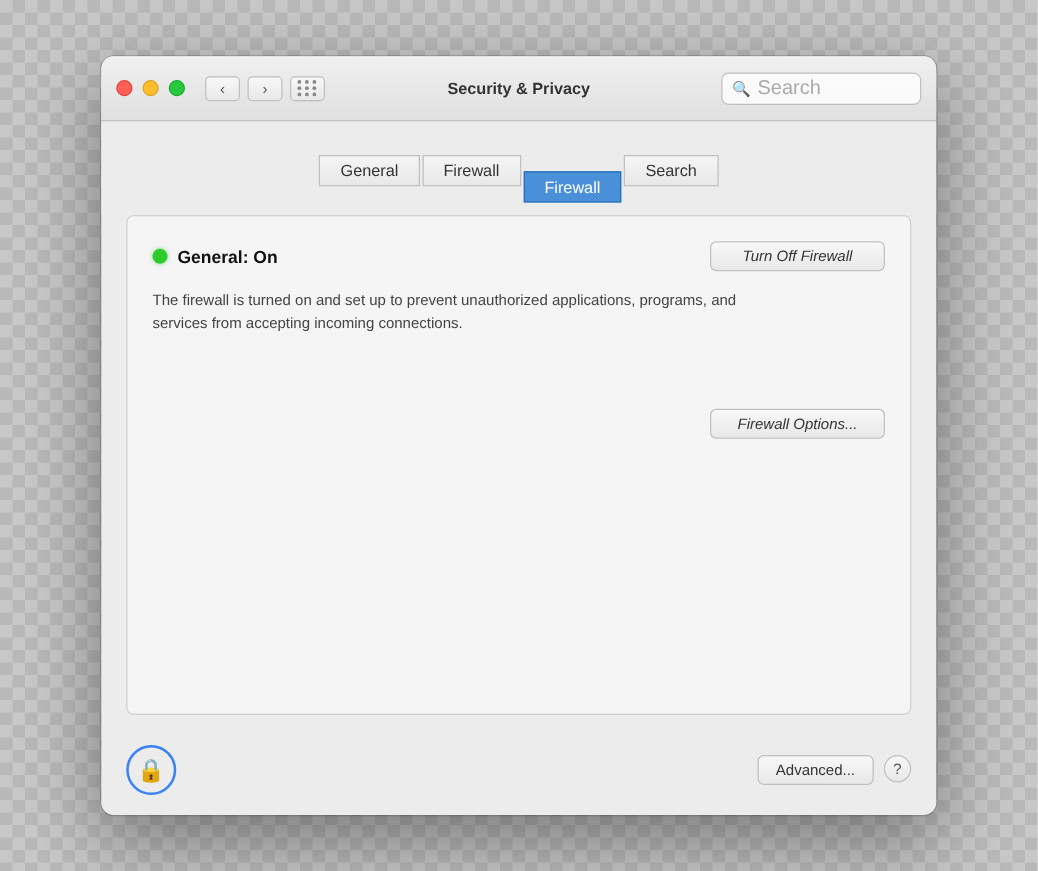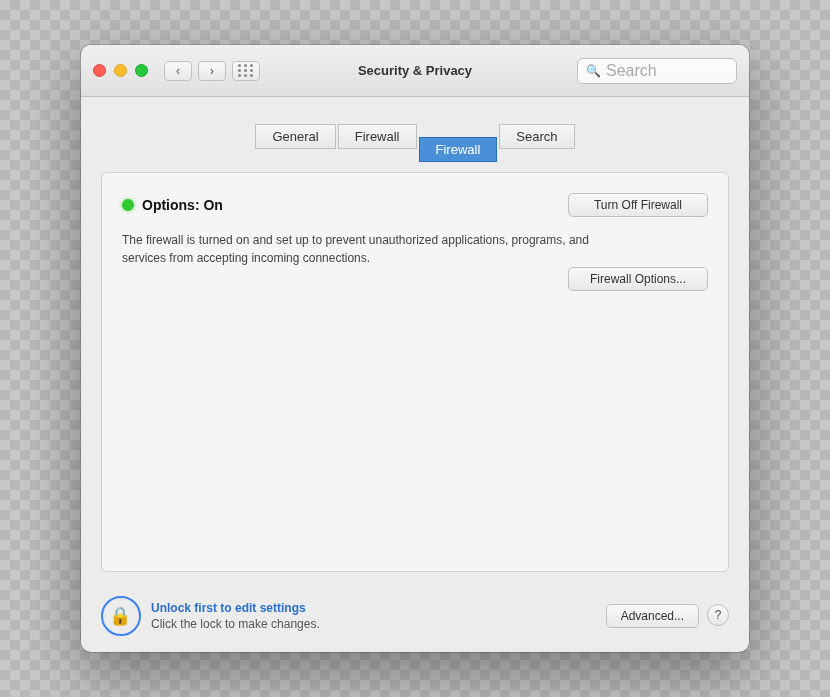--- a/index.html
+++ b/index.html
@@ -211,26 +211,28 @@
     .action-btn {
       padding: 4px 14px;
       font-size: 12px;
       background: linear-gradient(to bottom, #f8f8f8, #e8e8e8);
       border: 1px solid #c0c0c0;
       border-radius: 5px;
       cursor: pointer;
       color: #333;
       min-width: 140px;
       text-align: center;
+      font-style: italic;
     }
 
     .firewall-description {
       font-size: 12px;
       color: #444;
       line-height: 1.5;
+      margin-bottom: 60px;
       max-width: 480px;
     }
 
     .options-row {
       display: flex;
       justify-content: flex-end;
       margin-top: 0;
     }
 
     
@@ -355,42 +357,38 @@
     <div class="tab">Firewall</div>
     <div class="tab active">Firewall</div>
     <div class="tab">Search</div>
   </div>
 
   <div class="content-area">
 
     <div class="firewall-status-row">
       <div class="firewall-status-left">
         <div class="status-dot"></div>
-        <span class="firewall-status-label">Options: On</span>
+        <span class="firewall-status-label">General: On</span>
       </div>
       <button class="action-btn">Turn Off Firewall</button>
     </div>
 
     <p class="firewall-description">The firewall is turned on and set up to prevent unauthorized applications, programs, and services from accepting incoming connections.</p>
 
     <div class="options-row">
       <button class="action-btn">Firewall Options...</button>
     </div>
 
   </div>
 
   <div class="bottom-bar">
     <div class="lock-section">
       <div class="lock-circle">
         <span class="lock-icon-svg">🔒</span>
       </div>
-      <div class="lock-text-block">
-        <span class="unlock-hint">Unlock first to edit settings</span>
-        <span class="click-lock-text">Click the lock to make changes.</span>
-      </div>
     </div>
 
     <div class="bottom-right-buttons">
       <button class="advanced-btn">Advanced...</button>
       <div class="help-btn">?</div>
     </div>
   </div>
 
 </div>
 

